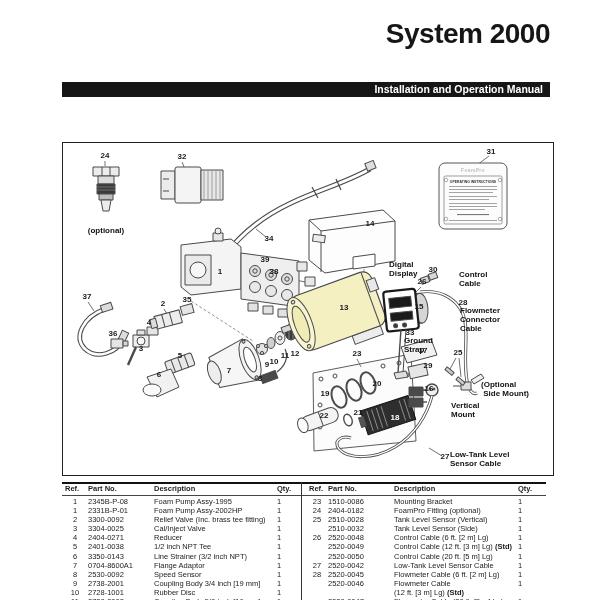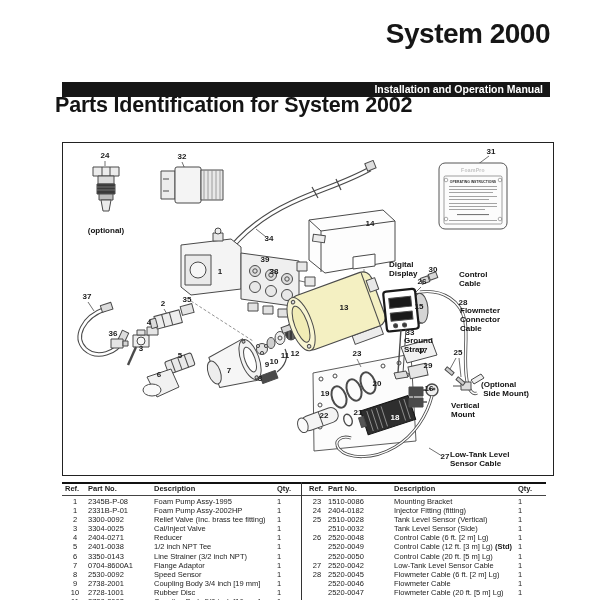--- a/index.html
+++ b/index.html
@@ -45,21 +45,20 @@
   .c-qty{text-align:left;}
   .c-desc{overflow:hidden;}
 </style>
 </head>
 <body>
 
 <div class="page">
 
   <div class="brand-title">System 2000</div>
   <div class="manual-bar">Installation and Operation Manual</div>
-  <div class="page-title">Parts Identification for System 2002</div>
 
   <div class="diagram-frame">
     <svg width="489" height="331" viewBox="0 0 489 331" xmlns="http://www.w3.org/2000/svg">
       <g stroke="#4a4a4a" fill="none" stroke-width="1" stroke-linejoin="round">
 
         <g stroke="#333" stroke-width="0.7">
           <line x1="42" y1="18" x2="42" y2="23"></line>
           <line x1="119" y1="19" x2="122" y2="26"></line>
           <line x1="426" y1="13" x2="414" y2="22"></line>
           <line x1="203" y1="94" x2="193" y2="86"></line>
@@ -500,21 +499,21 @@
     <div class="prows" id="right-rows">
         <div class="prow">
           <span class="c-ref">23</span>
           <span class="c-part">1510-0086</span>
           <span class="c-desc">Mounting Bracket</span>
           <span class="c-qty">1</span>
         </div>
         <div class="prow">
           <span class="c-ref">24</span>
           <span class="c-part">2404-0182</span>
-          <span class="c-desc">Injector Fitting (fitting)</span>
+          <span class="c-desc">FoamPro Fitting (optional)</span>
           <span class="c-qty">1</span>
         </div>
         <div class="prow">
           <span class="c-ref">25</span>
           <span class="c-part">2510-0028</span>
           <span class="c-desc">Tank Level Sensor (Vertical)</span>
           <span class="c-qty">1</span>
         </div>
         <div class="prow">
           <span class="c-ref"></span>
@@ -553,20 +552,26 @@
           <span class="c-qty">1</span>
         </div>
         <div class="prow">
           <span class="c-ref"></span>
           <span class="c-part">2520-0046</span>
           <span class="c-desc">Flowmeter Cable</span>
           <span class="c-qty">1</span>
         </div>
         <div class="prow">
           <span class="c-ref"></span>
+          <span class="c-part"></span>
+          <span class="c-desc">(12 ft. [3 m] Lg) <b>(Std)</b></span>
+          <span class="c-qty"></span>
+        </div>
+        <div class="prow">
+          <span class="c-ref"></span>
           <span class="c-part">2520-0047</span>
           <span class="c-desc">Flowmeter Cable (20 ft. [5 m] Lg)</span>
           <span class="c-qty">1</span>
         </div>
       </div>
   </div>
 
 </div>
 
 </body></html>

